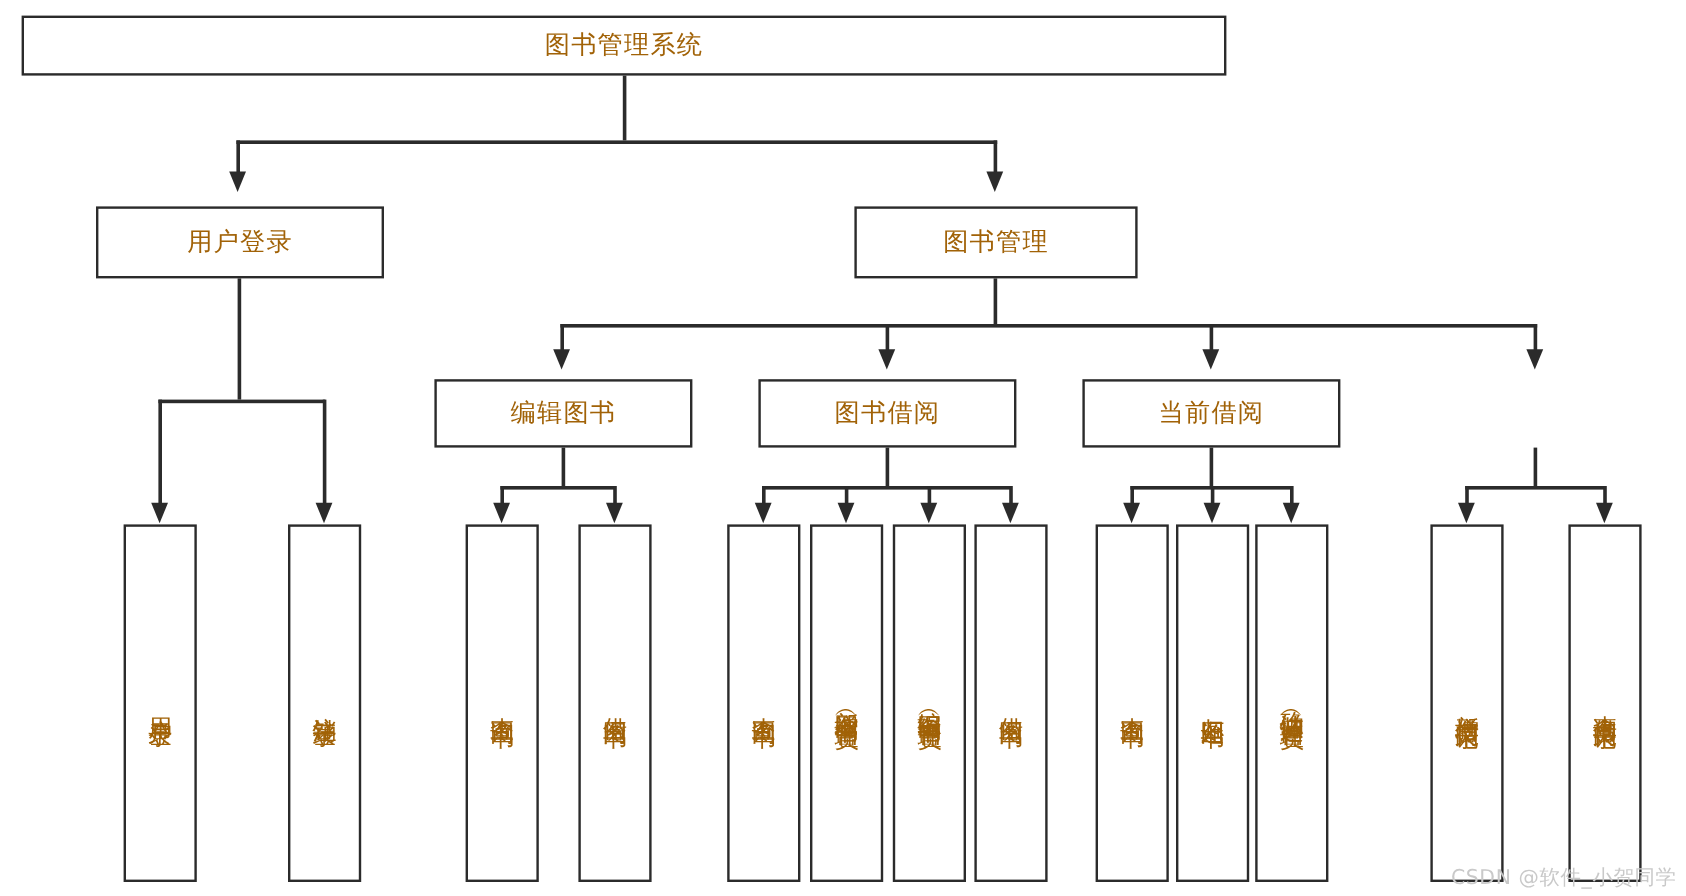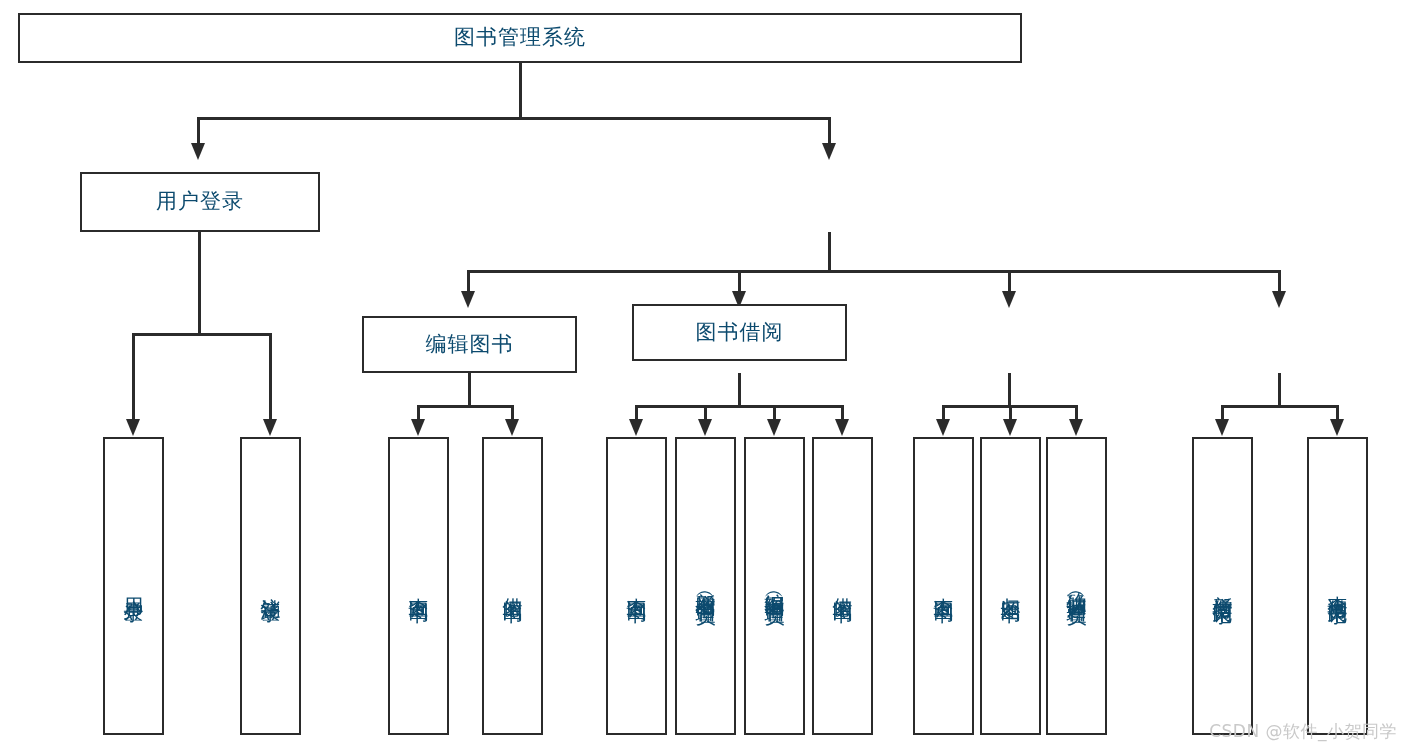--- a/index.html
+++ b/index.html
@@ -16,21 +16,21 @@
     overflow: hidden;
   }
   .node {
     position: absolute;
     box-sizing: border-box;
     border: 2px solid #2b2b2b;
     background: #ffffff;
     display: flex;
     align-items: center;
     justify-content: center;
-    color: #0c4a6e;
+    color: #a16207;
   }
   .node.horiz {
     font-size: 21px;
     letter-spacing: 1px;
     line-height: 1.2;
   }
   .node.leaf {
     writing-mode: vertical-rl;
     text-orientation: upright;
     font-size: 20px;
@@ -87,20 +87,23 @@
 
   <div class="edge v" style="left:197px; top:117px; width:3px; height:28px;"></div>
   <div class="arrow" style="left:191px; top:143px;"></div>
 
   <div class="edge v" style="left:828px; top:117px; width:3px; height:28px;"></div>
   <div class="arrow" style="left:822px; top:143px;"></div>
 
   <div class="node horiz" style="left:80px; top:172px; width:240px; height:60px;">
     <span>用户登录</span>
   </div>
+  <div class="node horiz" style="left:712px; top:172px; width:236px; height:60px;">
+    <span>图书管理</span>
+  </div>
 
   <div class="edge v" style="left:198px; top:232px; width:3px; height:101px;"></div>
   <div class="edge h" style="left:132px; top:333px; width:139px; height:3px;"></div>
   <div class="edge v" style="left:132px; top:333px; width:3px; height:88px;"></div>
   <div class="arrow" style="left:126px; top:419px;"></div>
   <div class="edge v" style="left:269px; top:333px; width:3px; height:88px;"></div>
   <div class="arrow" style="left:263px; top:419px;"></div>
 
   <div class="node leaf" style="left:103px; top:437px; width:61px; height:298px;">
     <span class="vtext">用户登录</span>
@@ -116,22 +119,25 @@
   <div class="edge v" style="left:738px; top:270px; width:3px; height:23px;"></div>
   <div class="arrow" style="left:732px; top:291px;"></div>
   <div class="edge v" style="left:1008px; top:270px; width:3px; height:23px;"></div>
   <div class="arrow" style="left:1002px; top:291px;"></div>
   <div class="edge v" style="left:1278px; top:270px; width:3px; height:23px;"></div>
   <div class="arrow" style="left:1272px; top:291px;"></div>
 
   <div class="node horiz" style="left:362px; top:316px; width:215px; height:57px;">
     <span>编辑图书</span>
   </div>
-  <div class="node horiz" style="left:632px; top:304px; width:215px; height:57px;">
+  <div class="node horiz" style="left:632px; top:316px; width:215px; height:57px;">
     <span>图书借阅</span>
+  </div>
+  <div class="node horiz" style="left:902px; top:316px; width:215px; height:57px;">
+    <span>当前借阅</span>
   </div>
 
   <div class="edge v" style="left:468px; top:373px; width:3px; height:32px;"></div>
   <div class="edge h" style="left:417px; top:405px; width:95px; height:3px;"></div>
   <div class="edge v" style="left:417px; top:405px; width:3px; height:16px;"></div>
   <div class="arrow" style="left:411px; top:419px;"></div>
   <div class="edge v" style="left:511px; top:405px; width:3px; height:16px;"></div>
   <div class="arrow" style="left:505px; top:419px;"></div>
 
   <div class="node leaf" style="left:388px; top:437px; width:61px; height:298px;">

